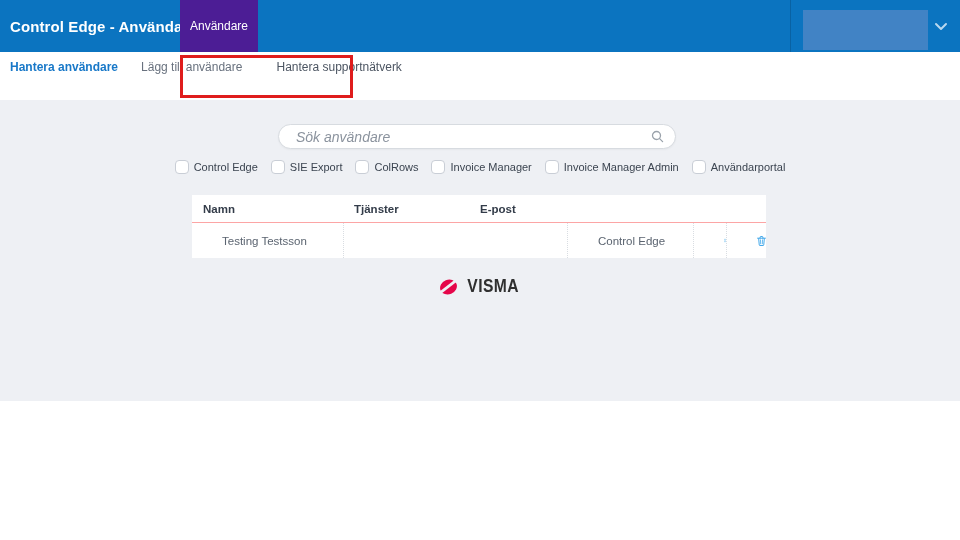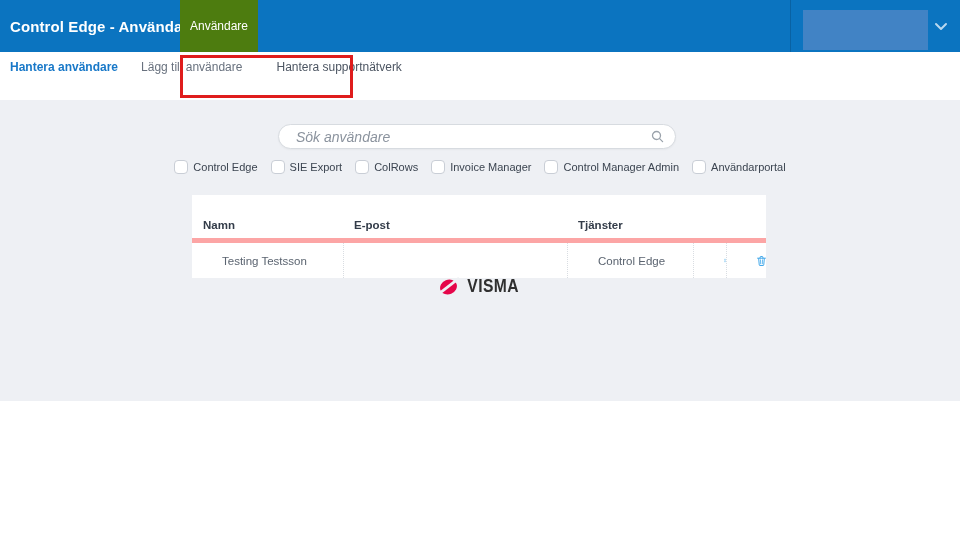--- a/index.html
+++ b/index.html
@@ -3,21 +3,21 @@
 <meta charset="utf-8">
 <style>
   html,body{margin:0;padding:0;background:#ffffff;}
   body{font-family:"Liberation Sans",sans-serif;-webkit-font-smoothing:antialiased;}
   .app{position:relative;width:960px;height:540px;background:#ffffff;overflow:hidden;}
 
   
   .header{position:absolute;left:0;top:0;width:960px;height:52px;background:#0b74c0;}
   .header-title{position:absolute;left:10px;top:0;height:52px;display:flex;align-items:center;
     color:#ffffff;font-size:15px;font-weight:700;letter-spacing:.1px;}
-  .header-tab{position:absolute;left:180px;top:0;width:78px;height:52px;background:#4d7c0f;
+  .header-tab{position:absolute;left:180px;top:0;width:78px;height:52px;background:#4c1d95;
     display:flex;align-items:center;justify-content:center;color:#ffffff;font-size:12px;cursor:pointer;}
   .header-divider{position:absolute;left:790px;top:0;width:1px;height:52px;background:rgba(0,0,0,0.15);}
   .user-menu{position:absolute;left:791px;top:0;width:169px;height:52px;cursor:pointer;}
   .user-redacted{position:absolute;left:12px;top:10px;width:125px;height:40px;background:#4183c5;}
   .chevron{position:absolute;left:143px;top:22px;width:14px;height:10px;}
 
   
   .subnav{position:absolute;left:0;top:52px;width:960px;height:30px;background:#ffffff;
     display:flex;align-items:center;padding-left:10px;box-sizing:border-box;gap:23px;}
   .subnav-item{font-size:12px;cursor:pointer;white-space:nowrap;}
@@ -42,21 +42,21 @@
   .filters{position:absolute;left:0;top:60px;width:960px;display:flex;justify-content:center;
     align-items:center;gap:13px;}
   .filter-item{display:flex;align-items:center;gap:5px;}
   .checkbox{width:14px;height:14px;background:#ffffff;border:1px solid #c9ced6;border-radius:4px;
     box-sizing:border-box;cursor:pointer;}
   .filter-label{font-size:11px;color:#3b4450;}
 
   
   .table{position:absolute;left:192px;top:95px;width:574px;background:#ffffff;}
   .trow{display:flex;}
-  .thead{height:27px;border-bottom:5px solid #fca5a5;margin-top:16px;}
+  .thead{height:27px;border-bottom:1px solid #fca5a5;}
   .tbody-row{height:35px;}
   .cell{box-sizing:border-box;display:flex;align-items:center;padding-left:11px;font-size:11.5px;}
   .c-namn{width:151px;}
   .c-epost{width:224px;}
   .c-tjanster{width:126px;}
   .c-act1{width:33px;justify-content:center;padding-left:0;}
   .c-act2{width:40px;justify-content:center;padding-left:0;}
   .thead .cell{color:#333c49;font-weight:700;}
   .tbody-row .cell{color:#5b6470;padding-left:30px;}
   .tbody-row .cell + .cell{border-left:1px dotted #d9dde2;}
@@ -117,33 +117,33 @@
       <div class="filter-item">
         <span class="checkbox"></span>
         <span class="filter-label">ColRows</span>
       </div>
       <div class="filter-item">
         <span class="checkbox"></span>
         <span class="filter-label">Invoice Manager</span>
       </div>
       <div class="filter-item">
         <span class="checkbox"></span>
-        <span class="filter-label">Control Manager Admin</span>
+        <span class="filter-label">Invoice Manager Admin</span>
       </div>
       <div class="filter-item">
         <span class="checkbox"></span>
         <span class="filter-label">Användarportal</span>
       </div>
     </div>
 
     <div class="table">
       <div class="trow thead">
         <div class="cell c-namn">Namn</div>
+        <div class="cell c-tjanster">Tjänster</div>
         <div class="cell c-epost">E-post</div>
-        <div class="cell c-tjanster">Tjänster</div>
         <div class="cell c-act1"></div>
         <div class="cell c-act2"></div>
       </div>
       <div class="trow tbody-row">
         <div class="cell c-namn">Testing Testsson</div>
         <div class="cell c-epost"></div>
         <div class="cell c-tjanster">Control Edge</div>
         <div class="cell c-act1">
           <span class="icon-btn">
             <svg width="13" height="19" viewBox="0 0 13 19">

